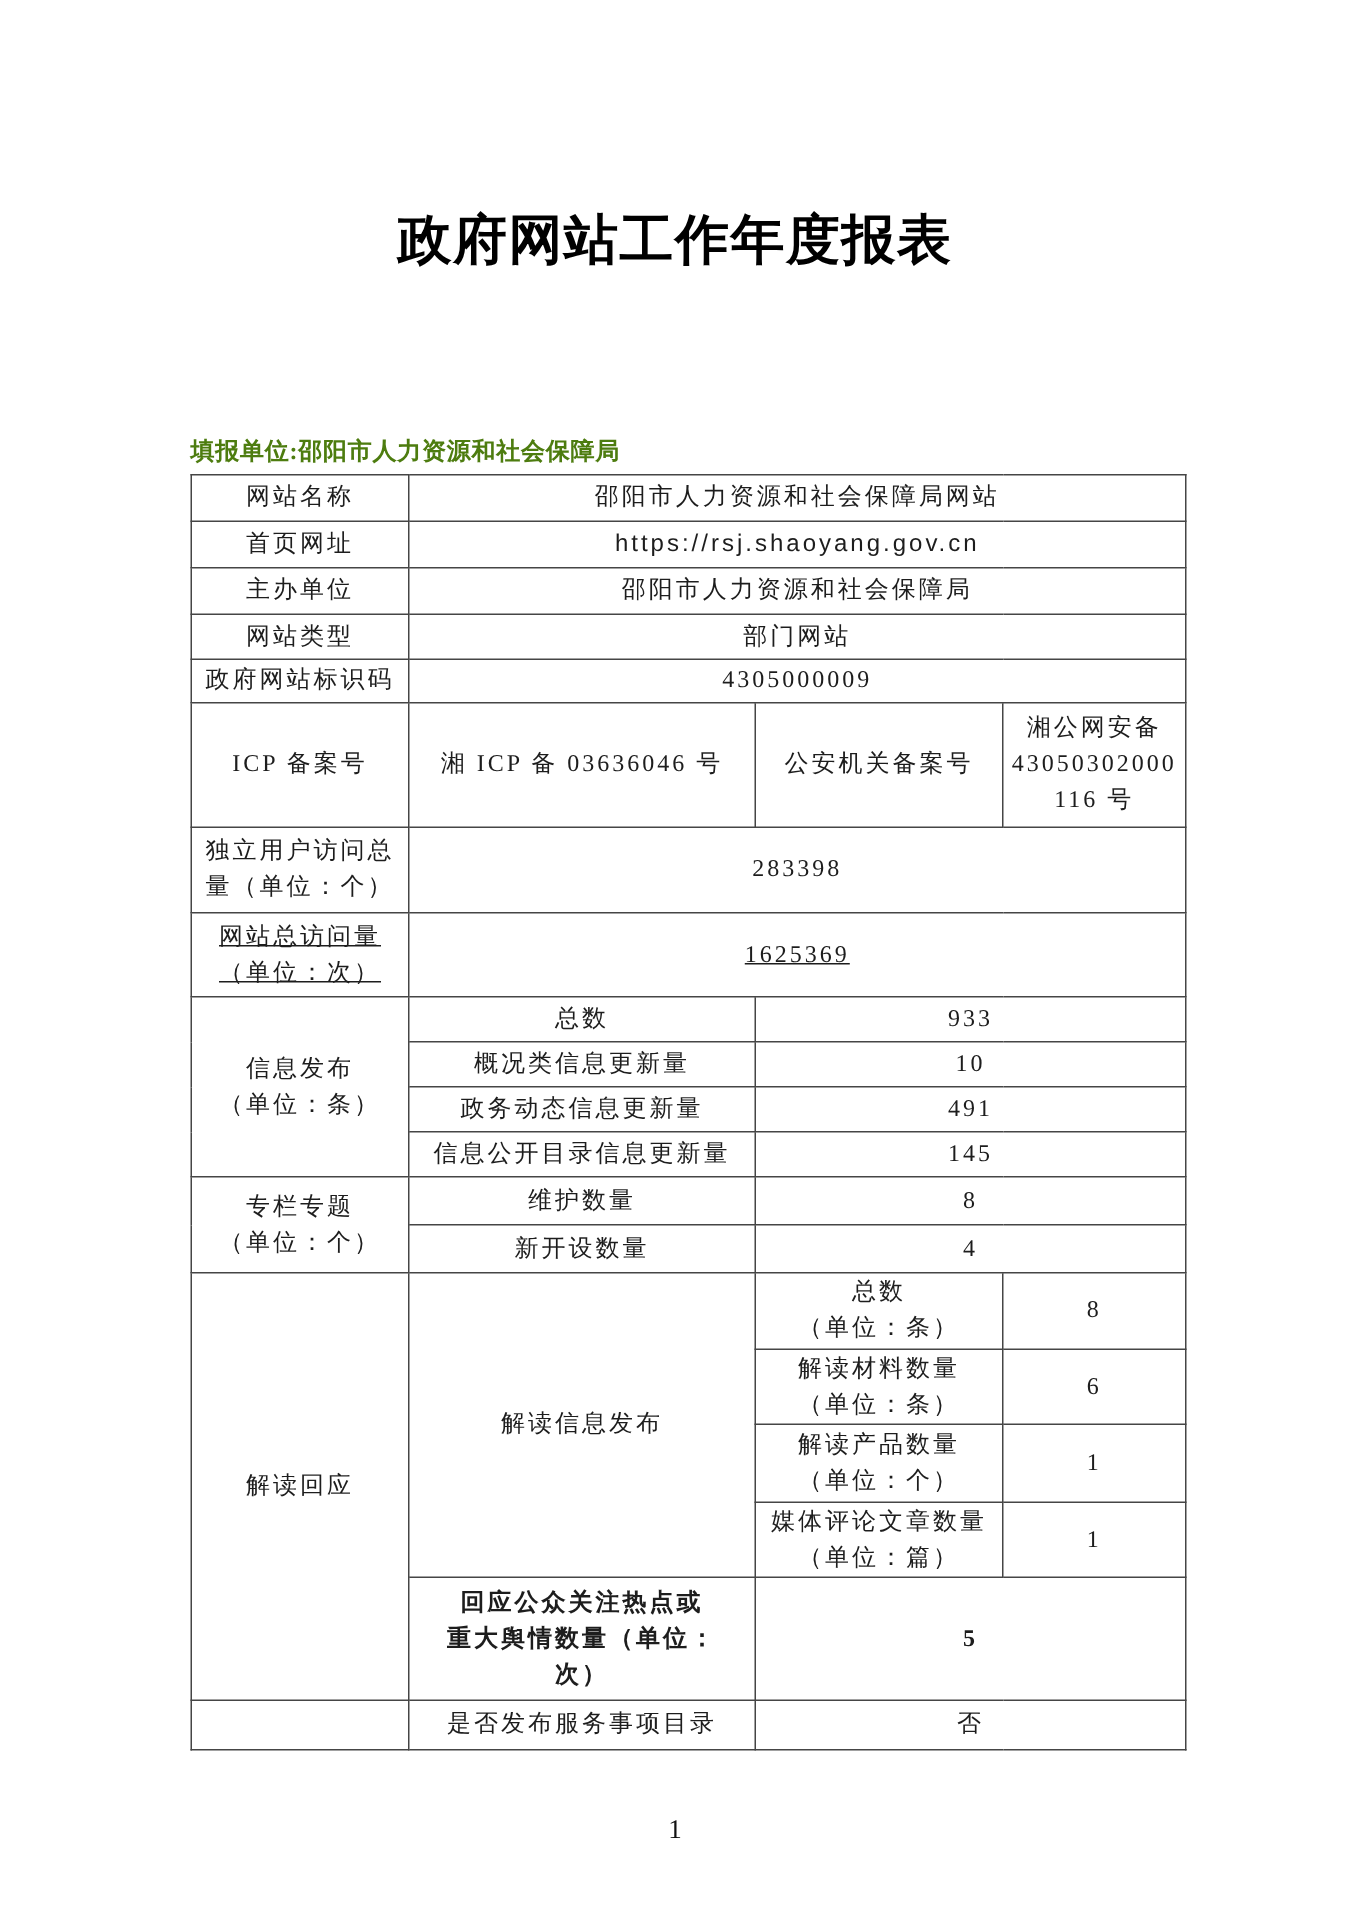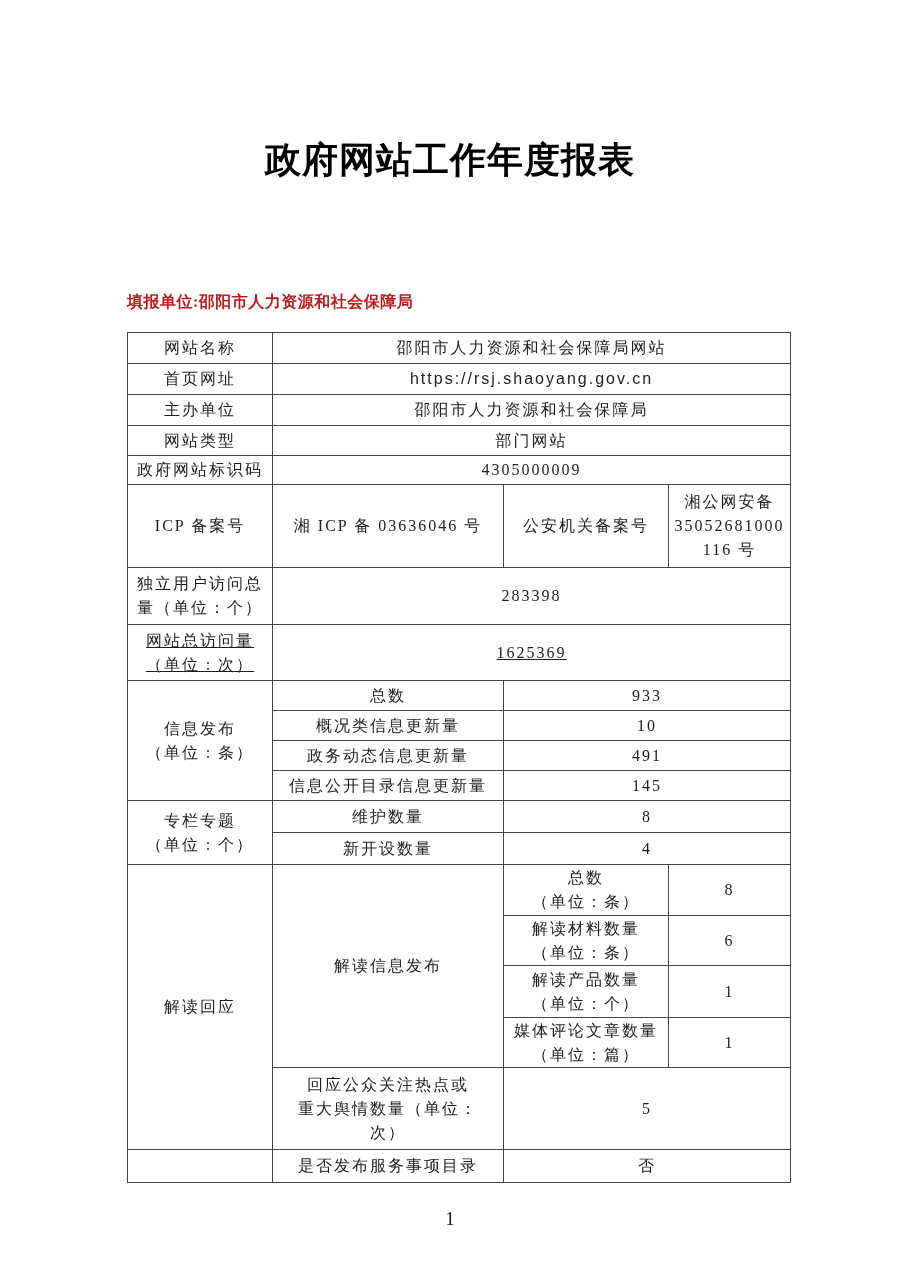--- a/index.html
+++ b/index.html
@@ -26,24 +26,24 @@
     position:absolute; top:191px; left:0; width:900px;
     text-align:center;
     font-size:19px; line-height:26px;
     color:#111;
   }
   .reporting-unit {
     position:absolute; top:271px; left:127px;
     font-size:16px; line-height:22px;
     font-weight:bold;
     letter-spacing:0.5px;
-    color:#b91c1c;
+    color:#4d7c0f;
   }
   table.report {
-    position:absolute; top:312px; left:127px;
+    position:absolute; top:296px; left:127px;
     width:663px;
     border-collapse:collapse;
     table-layout:fixed;
     padding-left:36px;
   }
   table.report td {
     border:1px solid #454545;
     text-align:center;
     vertical-align:middle;
     font-size:16px;
@@ -51,21 +51,21 @@
     letter-spacing:2px;
     padding:0 2px;
     overflow:hidden;
     color:#1d1d1d;
   }
   td.mono { font-family:Liberation Sans, sans-serif; letter-spacing:0.5px; font-size:16px; }
   td.lh27 { line-height:27px; }
   tr.h31 { height:31px; } tr.h30 { height:30px; } tr.h29 { height:29px; }
   tr.h83 { height:83px; } tr.h57 { height:57px; } tr.h56 { height:56px;text-decoration:underline; }
   tr.h32 { height:32px; } tr.h51 { height:51px; } tr.h50 { height:50px; }
-  tr.h52 { height:52px; } tr.h82 { height:82px; } tr.h33 { height:33px; }
+  tr.h52 { height:52px; } tr.h82 { height:82px;font-weight:bold; } tr.h33 { height:33px; }
   .page-number {
     position:absolute; top:1186px; left:0; width:900px;
     text-align:center;
     font-size:18px; line-height:26px;
     color:#111;
   }
 </style>
 </head>
 <body>
 
@@ -107,21 +107,21 @@
       <td>政府网站标识码</td>
       <td colspan="3">4305000009</td>
     </tr>
 
     <tr class="h83">
       <td>ICP 备案号</td>
       <td>湘 ICP 备 03636046 号</td>
       <td>公安机关备案号</td>
       <td class="lh27">
         <div>湘公网安备</div>
-        <div>35052681000</div>
+        <div>43050302000</div>
         <div>116 号</div>
       </td>
     </tr>
 
     <tr class="h57">
       <td class="lh27">
         <div>独立用户访问总</div>
         <div>量（单位：个）</div>
       </td>
       <td colspan="3">283398</td>

